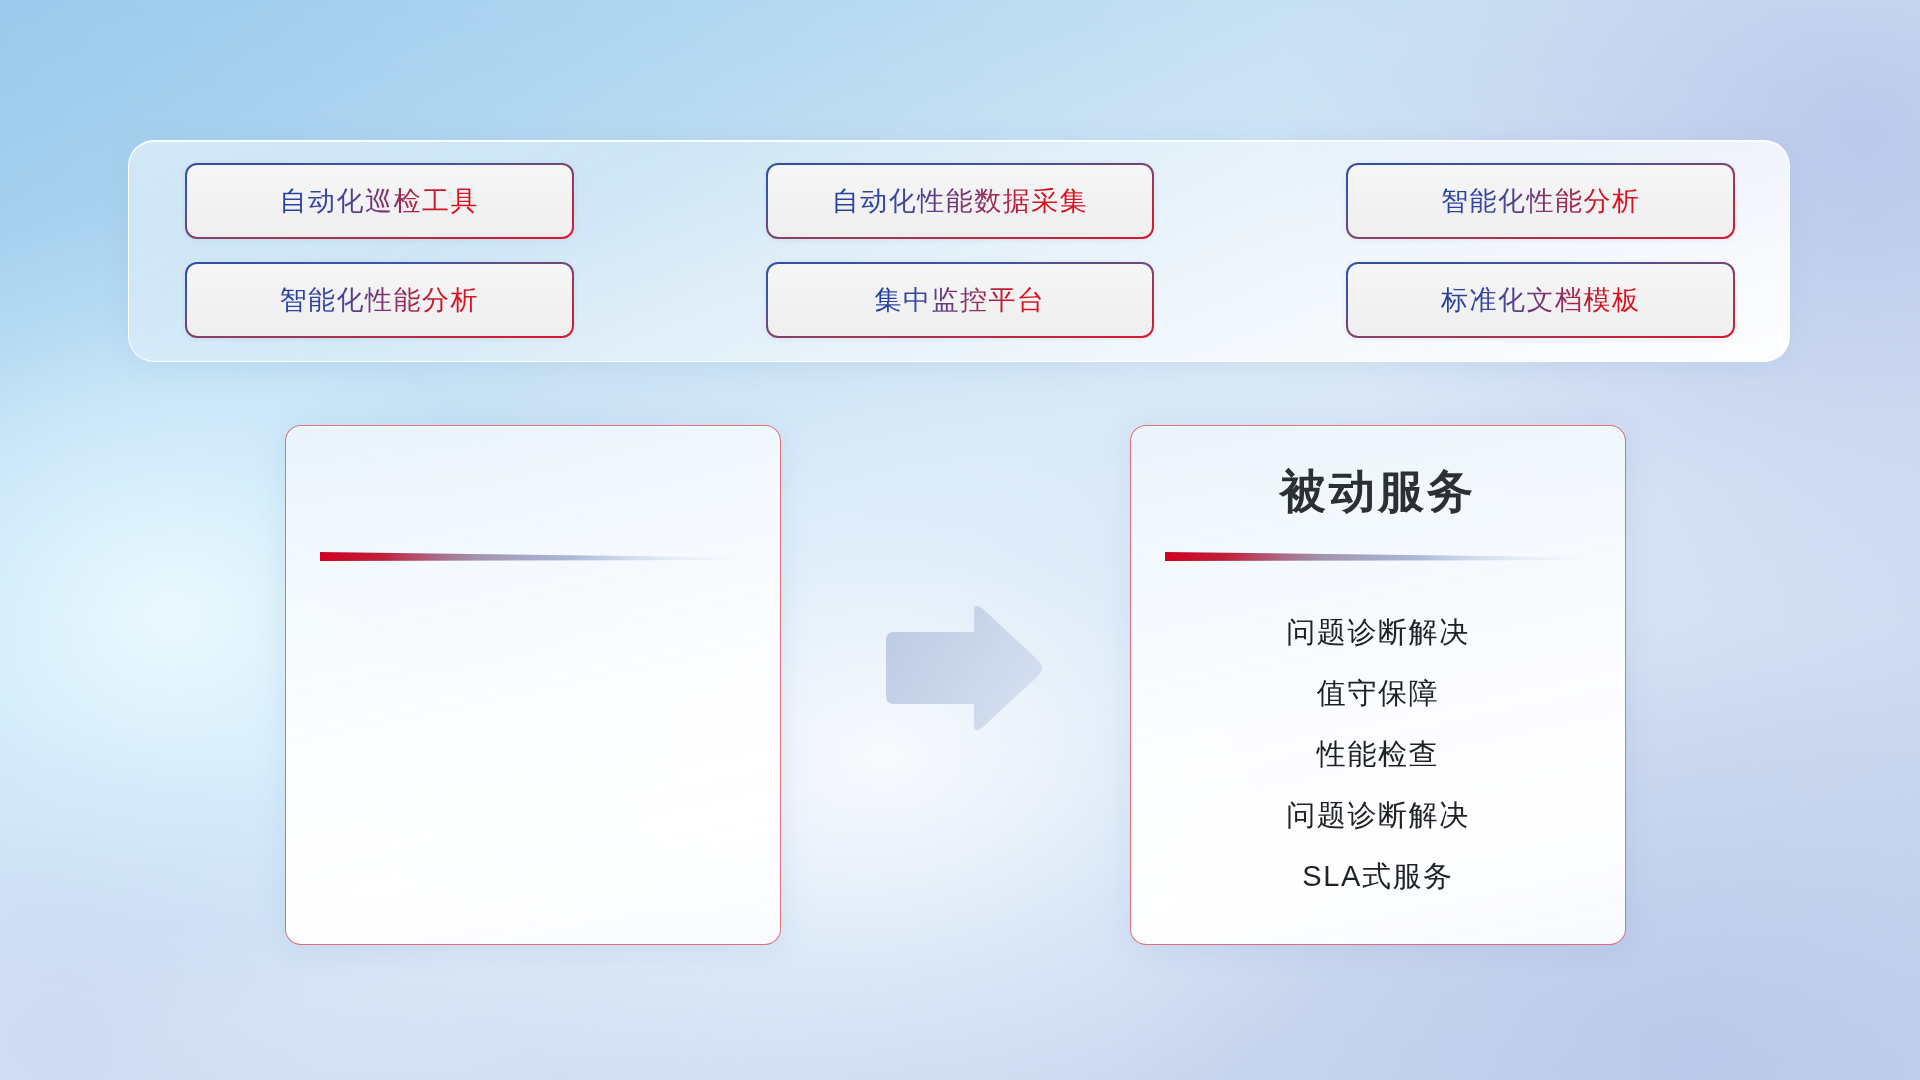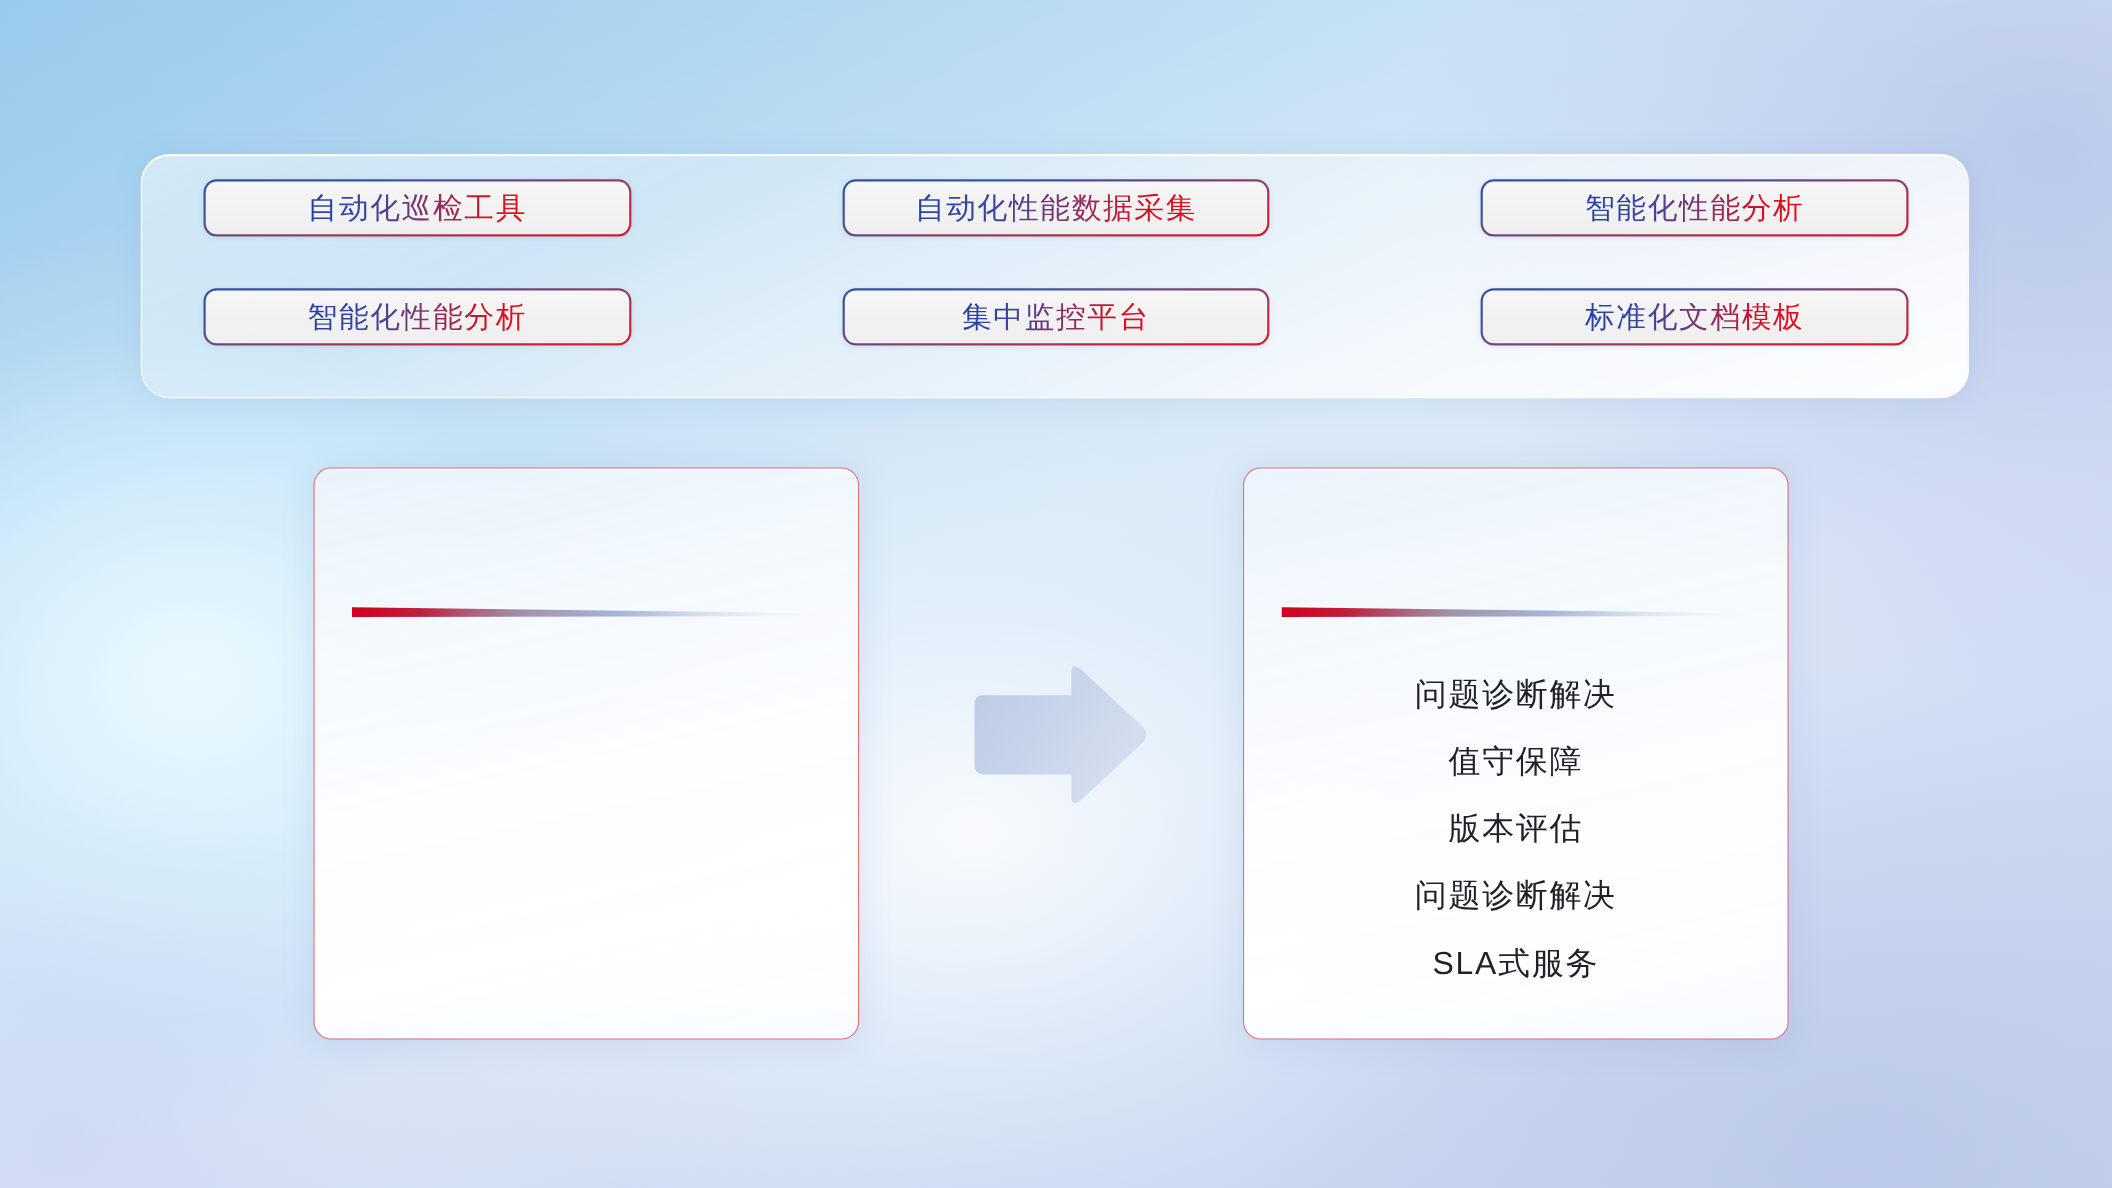--- a/index.html
+++ b/index.html
@@ -111,21 +111,21 @@
     display: grid;
     grid-template-columns: repeat(3, 1fr);
     grid-template-rows: repeat(2, 1fr);
     column-gap: 192px;
     row-gap: 20px;
   }
 
   
   .pill {
     position: relative;
-    height: 52px;
+    height: 76px;
     border-radius: 12px;
     padding: 2px;
     background-image: linear-gradient(170deg, #2f4fa0 0%, #4055a2 28%, #9b3a55 62%, #d9182c 100%);
     box-sizing: border-box;
     box-shadow: 0 1px 5px rgba(90,120,170,0.10);
   }
   .pill-inner {
     width: 100%;
     height: 100%;
     border-radius: 10px;
@@ -306,39 +306,40 @@
           <stop offset="0%" stop-color="#b6c4de" stop-opacity="0.88"></stop>
           <stop offset="45%" stop-color="#bdcbe3" stop-opacity="0.82"></stop>
           <stop offset="100%" stop-color="#c9d6ea" stop-opacity="0.72"></stop>
         </linearGradient>
       </defs>
       <path d="M8,40 Q8,32 16,32 L96,32 L96,12 Q96,2 104,8 L160,60 Q168,68 160,76 L104,128 Q96,134 96,124 L96,104 L16,104 Q8,104 8,96 Z" fill="url(#arrowGrad)"></path>
     </svg>
   </div>
 
   <div id="card-reactive" class="service-card">
+    <div class="card-title">被动服务</div>
 
     <div class="card-divider">
       <svg viewBox="0 0 430 14" preserveAspectRatio="none" aria-hidden="true">
         <defs>
           <linearGradient id="divGradR" x1="0" y1="0" x2="1" y2="0">
             <stop offset="0%" stop-color="#d1001f" stop-opacity="1"></stop>
             <stop offset="14%" stop-color="#bb1430" stop-opacity="0.95"></stop>
             <stop offset="36%" stop-color="#8a7596" stop-opacity="0.78"></stop>
             <stop offset="58%" stop-color="#7b8ec2" stop-opacity="0.62"></stop>
             <stop offset="80%" stop-color="#b9c8e0" stop-opacity="0.34"></stop>
             <stop offset="100%" stop-color="#dfe6f2" stop-opacity="0"></stop>
           </linearGradient>
         </defs>
         <path d="M0,2 L430,7.5 L430,10 L0,11 Z" fill="url(#divGradR)"></path>
       </svg>
     </div>
 
     <div class="card-items">
       <div class="card-item">问题诊断解决</div>
       <div class="card-item">值守保障</div>
-      <div class="card-item">版本评估</div>
+      <div class="card-item">性能检查</div>
       <div class="card-item">问题诊断解决</div>
       <div class="card-item">SLA式服务</div>
     </div>
   </div>
 
 </div>
 
 </body></html>

